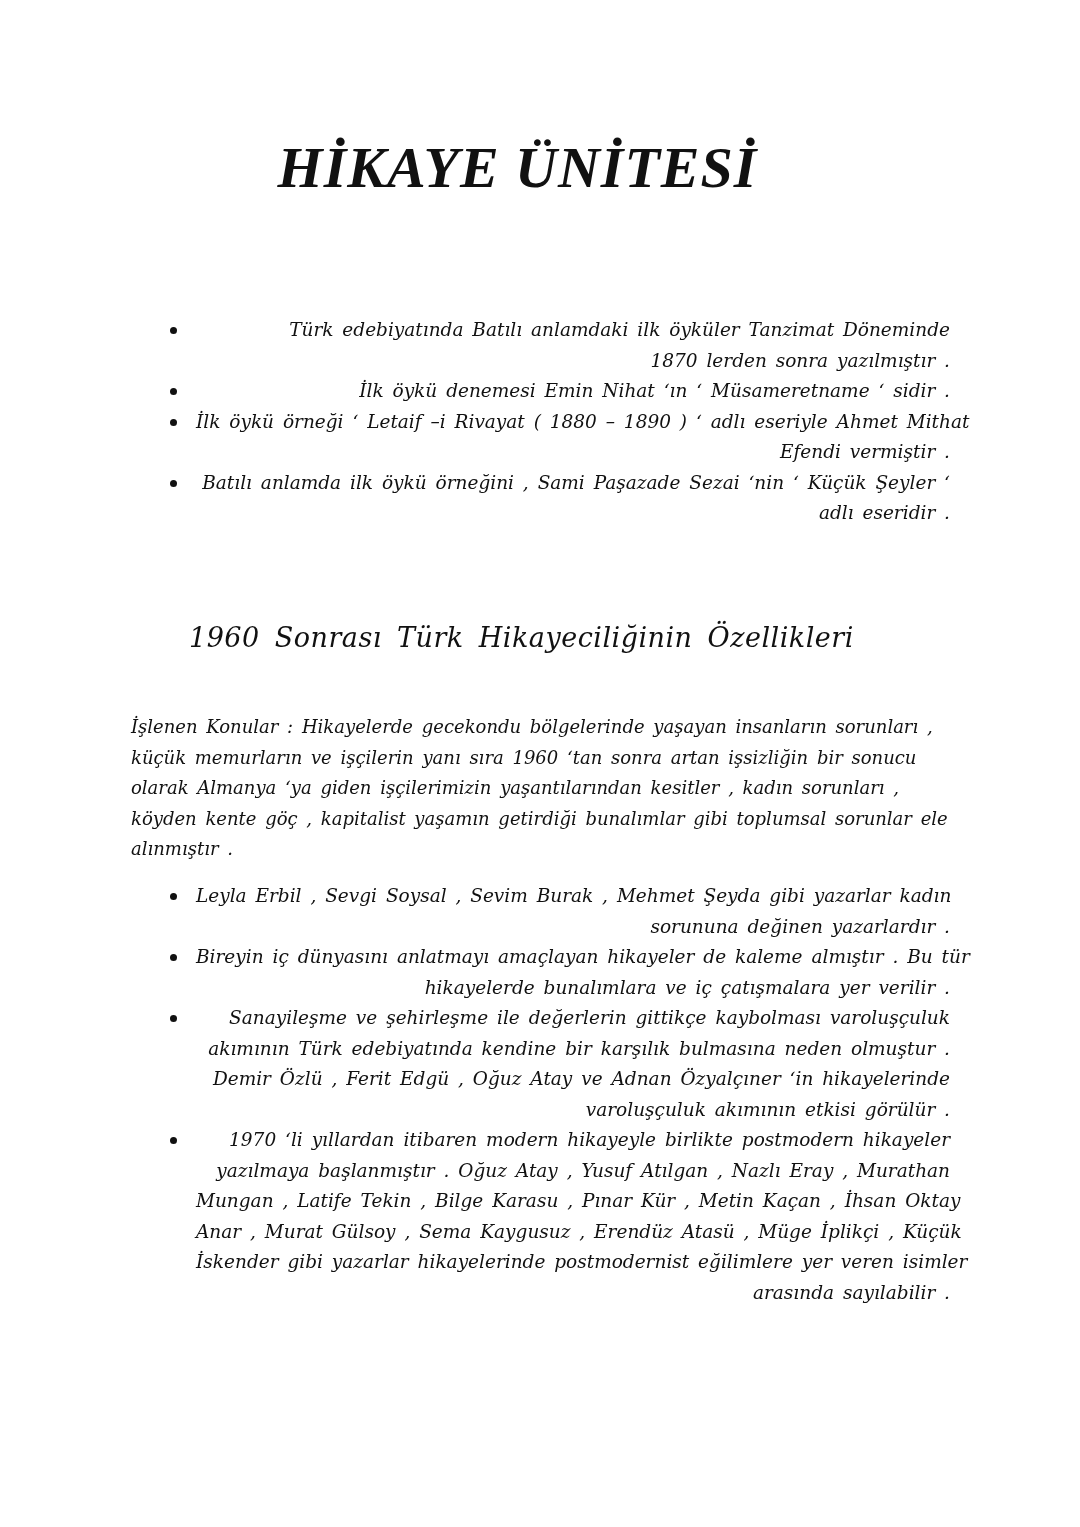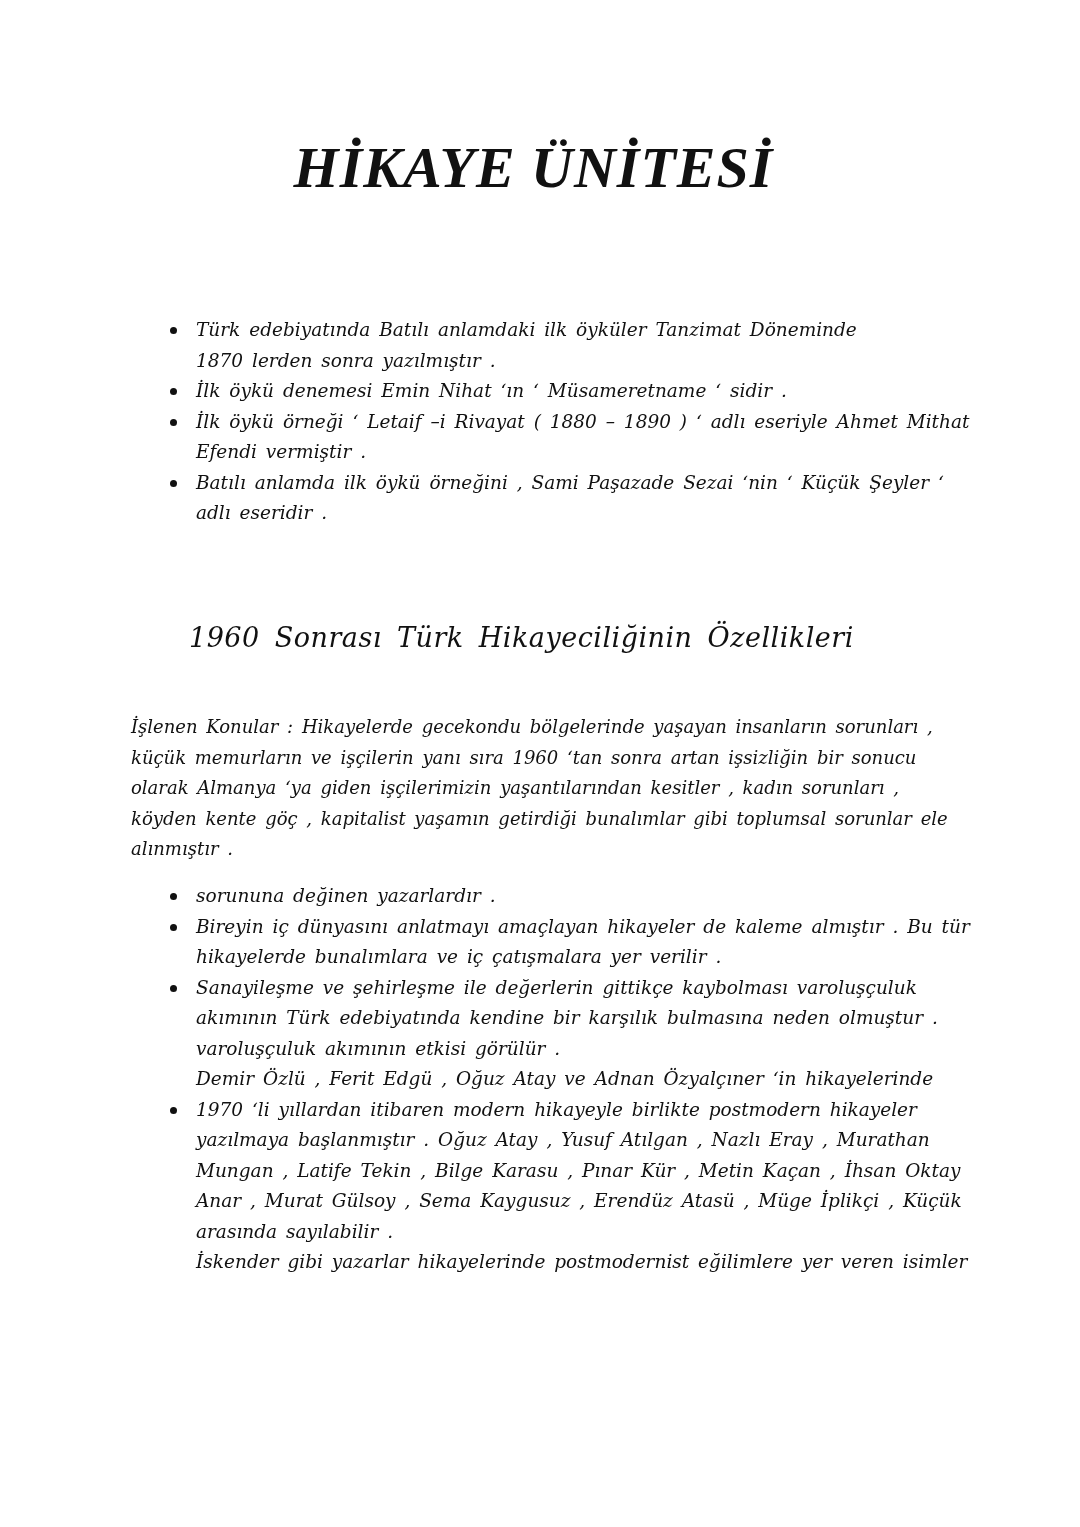--- a/index.html
+++ b/index.html
@@ -1,26 +1,26 @@
 <!DOCTYPE html>
 <html><head>
 <meta charset="utf-8">
 <style>
   html, body { margin: 0; padding: 0; background: #ffffff; }
   body { width: 1080px; height: 1527px; position: relative; overflow: hidden; color: #111; }
   .page { position: absolute; left: 0; top: 0; width: 1080px; height: 1527px; }
   .title {
-    position: absolute; left: 16px; top: 128px; width: 1035px; text-align: center;
+    position: absolute; left: 0; top: 128px; width: 1035px; text-align: center;
     font-family: "Liberation Serif", serif; font-weight: bold; font-style: italic;
     font-size: 58px; letter-spacing: 1px; margin: 0; line-height: 80px;
   }
   .list {
     position: absolute; margin: 0; padding: 0; list-style: none;
     font-family: "DejaVu Serif", serif; font-style: italic; font-size: 18.5px;
-    line-height: 30.5px; word-spacing: 3px;
+    line-height: 30.5px; word-spacing: 3px; text-align: right;
   }
   .list li { position: relative; padding-left: 26px; margin: 0; }
   .list li::before {
     content: ""; position: absolute; left: 0; top: 12px; width: 7px; height: 7px;
     border-radius: 50%; background: #111;
   }
   .list1 { left: 170px; top: 315px; width: 780px; }
   .list2 { left: 170px; top: 881px; width: 780px; }
   .list2 li { margin-bottom: 0; }
   .subtitle {
@@ -64,34 +64,35 @@
   <p class="para">
     <span class="line">İşlenen Konular : Hikayelerde gecekondu bölgelerinde yaşayan insanların sorunları ,</span>
     <span class="line">küçük memurların ve işçilerin yanı sıra 1960 ‘tan sonra artan işsizliğin bir sonucu</span>
     <span class="line">olarak Almanya ‘ya giden işçilerimizin yaşantılarından kesitler , kadın sorunları ,</span>
     <span class="line">köyden kente göç , kapitalist yaşamın getirdiği bunalımlar gibi toplumsal sorunlar ele</span>
     <span class="line">alınmıştır .</span>
   </p>
 
   <ul class="list list2">
     <li>
+      <span class="line">Leyla Erbil , Sevgi Soysal , Sevim Burak , Mehmet Şeyda gibi yazarlar kadın</span>
       <span class="line">sorununa değinen yazarlardır .</span>
     </li>
     <li>
       <span class="line">Bireyin iç dünyasını anlatmayı amaçlayan hikayeler de kaleme almıştır . Bu tür</span>
       <span class="line">hikayelerde bunalımlara ve iç çatışmalara yer verilir .</span>
     </li>
     <li>
       <span class="line">Sanayileşme ve şehirleşme ile değerlerin gittikçe kaybolması varoluşçuluk</span>
       <span class="line">akımının Türk edebiyatında kendine bir karşılık bulmasına neden olmuştur .</span>
+      <span class="line">Demir Özlü , Ferit Edgü , Oğuz Atay ve Adnan Özyalçıner ‘in hikayelerinde</span>
       <span class="line">varoluşçuluk akımının etkisi görülür .</span>
-      <span class="line">Demir Özlü , Ferit Edgü , Oğuz Atay ve Adnan Özyalçıner ‘in hikayelerinde</span>
     </li>
     <li>
       <span class="line">1970 ‘li yıllardan itibaren modern hikayeyle birlikte postmodern hikayeler</span>
       <span class="line">yazılmaya başlanmıştır . Oğuz Atay , Yusuf Atılgan , Nazlı Eray , Murathan</span>
       <span class="line">Mungan , Latife Tekin , Bilge Karasu , Pınar Kür , Metin Kaçan , İhsan Oktay</span>
       <span class="line">Anar , Murat Gülsoy , Sema Kaygusuz , Erendüz Atasü , Müge İplikçi , Küçük</span>
+      <span class="line">İskender gibi yazarlar hikayelerinde postmodernist eğilimlere yer veren isimler</span>
       <span class="line">arasında sayılabilir .</span>
-      <span class="line">İskender gibi yazarlar hikayelerinde postmodernist eğilimlere yer veren isimler</span>
     </li>
   </ul>
 </div>
 
 </body></html>

